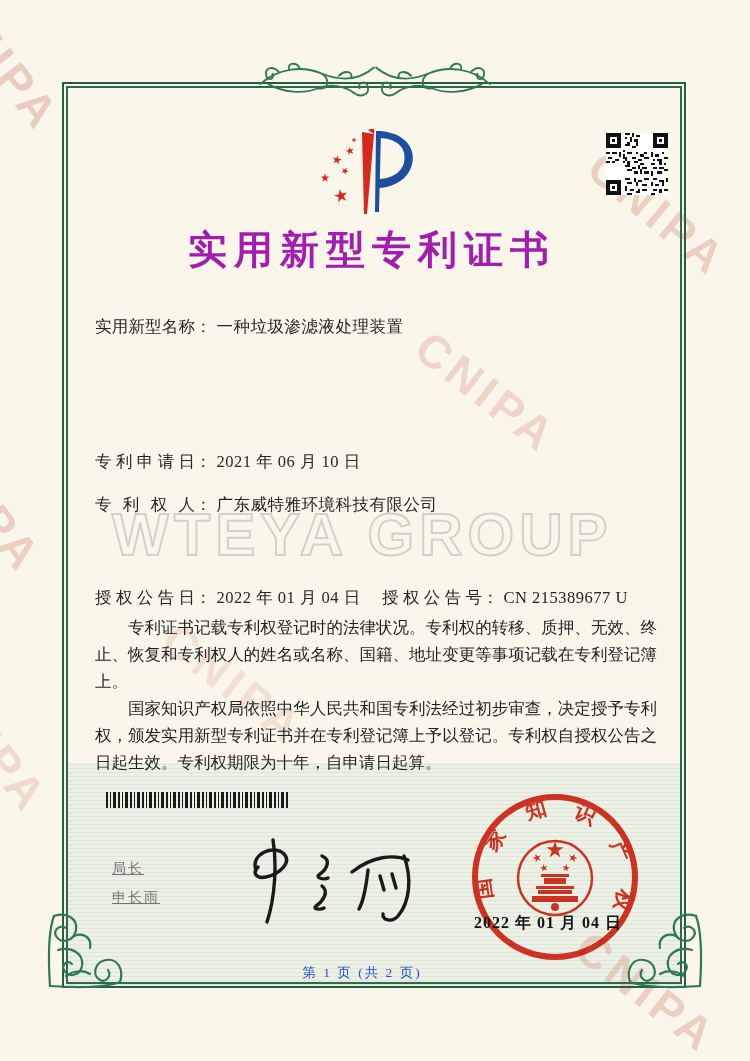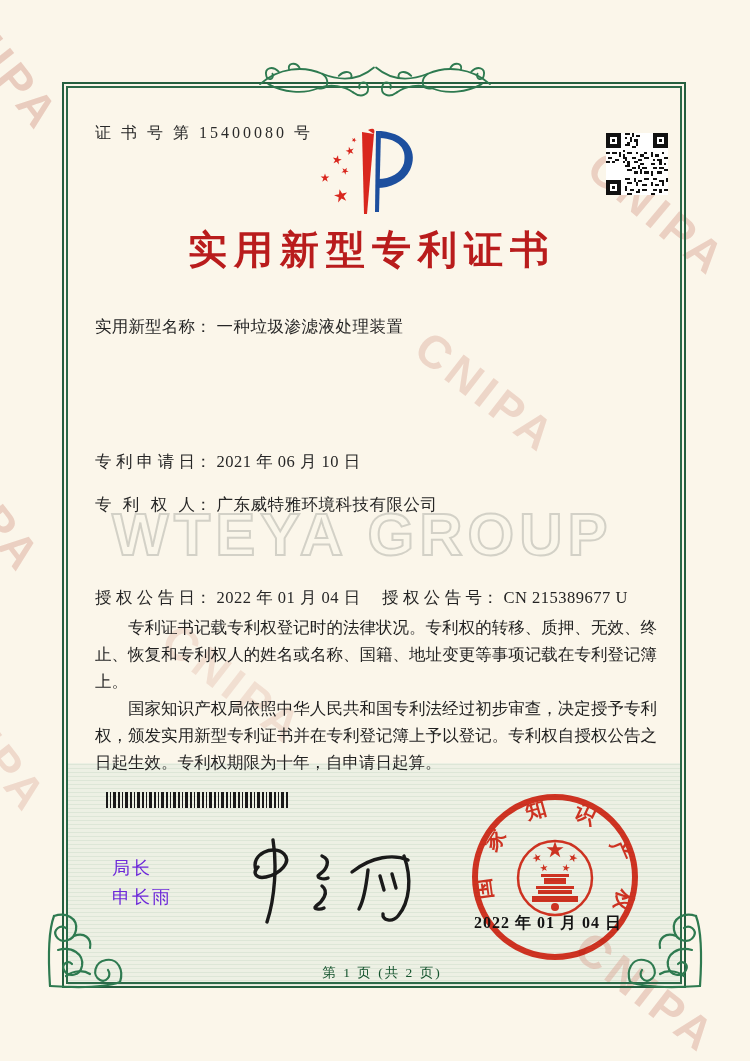--- a/index.html
+++ b/index.html
@@ -25,49 +25,49 @@
   .wm-company { position:absolute; left:112px; top:500px; white-space:nowrap;
     font-family:"Liberation Sans",sans-serif; font-weight:bold; font-size:60px;
     letter-spacing:5px; color:rgba(250,248,240,0.18);
     -webkit-text-stroke:2px rgba(178,178,170,0.55); }
   
   .cert-no { position:absolute; left:95px; top:123px; font-size:16px;
     letter-spacing:3px; color:#2a2a2a; }
   .logo { position:absolute; left:318px; top:126px; width:100px; height:92px; }
   .qr { position:absolute; left:606px; top:133px; width:62px; height:62px; }
   .title { position:absolute; left:62px; top:223px; width:620px; text-align:center;
-    font-size:39px; font-weight:bold; letter-spacing:7px; color:#b91c1c; }
+    font-size:39px; font-weight:bold; letter-spacing:7px; color:#a21caf; }
   
   .frow { position:absolute; left:95px; font-size:16.5px; color:#262626; white-space:nowrap; }
   .flabel { display:inline-block; width:100px; text-align:justify;
     text-align-last:justify; -moz-text-align-last:justify; }
   .fvalue { margin-left:5px; letter-spacing:0.5px; }
   .r1{top:316px}.r2{top:362px}.r3{top:407px}.r4{top:451px}
   .r5{top:494px}.r6{top:541px}.r7{top:587px}
   .frow-right { position:absolute; left:382px; top:587px; font-size:16.5px; white-space:nowrap; }
   
   .body-text { position:absolute; left:95px; top:614px; width:562px;
     font-size:16.5px; line-height:27px; text-align:justify; color:#1f1f1f; }
   .body-text p { margin:0; text-indent:2em; }
   
   .barcode { position:absolute; left:106px; top:792px; width:184px; height:16px;
     background:repeating-linear-gradient(90deg,
       #191919 0 2px, transparent 2px 4px,
       #191919 4px 5px, transparent 5px 7px,
       #191919 7px 10px, transparent 10px 12px); }
-  .signer { position:absolute; left:112px; top:854px; font-size:18px;
-    line-height:29px; color:#6d28d9; letter-spacing:2px; }
+  .signer { position:absolute; left:112px; top:854px; font-size:14px;
+    line-height:29px; color:#737373; letter-spacing:2px;text-decoration:underline; }
   .signature { position:absolute; left:222px; top:832px; width:205px; height:92px; }
   .seal { position:absolute; left:468px; top:790px; width:174px; height:174px;
     mix-blend-mode:multiply; opacity:0.95; }
   .seal-date { position:absolute; left:468px; top:913px; width:160px;
     font-size:16px; font-weight:bold; letter-spacing:1px; color:#131313;
     text-align:center; }
   .page-indicator { position:absolute; left:62px; top:964px; width:600px;
-    text-align:center; font-size:13.5px; letter-spacing:2px; color:#14532d;padding-left:20px; }
+    text-align:center; font-size:13.5px; letter-spacing:2px; color:#1d4ed8; }
   .continuation { position:absolute; left:0; top:1012px; width:730px;
     text-align:center; font-size:15.5px; letter-spacing:2px; color:#1f1f1f; }
   
   .orn-top { position:absolute; left:258px; top:56px; width:234px; height:50px; }
   .orn-bl { position:absolute; left:44px; top:910px; width:82px; height:82px; }
   .orn-br { position:absolute; left:624px; top:910px; width:82px; height:82px;
     transform:scaleX(-1); }
 </style>
 </head>
 <body>
@@ -120,21 +120,20 @@
       <path d="M6,76 C4,46 4,22 10,6"></path>
       <path d="M6,76 C36,78 60,78 76,72"></path>
       <path d="M10,6 C22,2 34,8 32,20 C30,32 16,34 12,26 C9,20 16,14 22,18"></path>
       <path d="M76,72 C80,60 74,48 62,50 C50,52 48,66 56,70 C62,73 68,66 64,60"></path>
       <path d="M14,40 C28,36 40,44 38,56 C36,66 24,68 20,60 C17,54 24,50 28,54"></path>
       <path d="M30,26 C40,22 48,28 46,38"></path>
       <path d="M22,66 C30,60 40,60 46,64"></path>
     </g>
   </svg>
 
-  <div class="cert-no">证 书 号 第 15400080 号</div>
 
   <svg class="logo" viewBox="0 0 100 92">
     <defs>
       <path id="st" d="M0,-1 L0.2245,-0.309 0.951,-0.309 0.363,0.118 0.588,0.809 0,0.382 -0.588,0.809 -0.363,0.118 -0.951,-0.309 -0.2245,-0.309 Z"></path>
     </defs>
     <path d="M44,6 L56,8 L49,88 L46,88 Z" fill="#d9271e"></path>
     <path d="M50,4 Q58,0 56,8 Z" fill="#d9271e"></path>
     <path d="M58,5 L63,5 L61,86 L57,86 Z" fill="#1d4f9e"></path>
     <path d="M63,5 C92,8 100,28 92,44 C86,56 72,62 59,62 L59.6,53 C73,53 83,47 86,37 C89,23 81,13 62,12 Z" fill="#1d4f9e"></path>
     <g fill="#d9271e">

